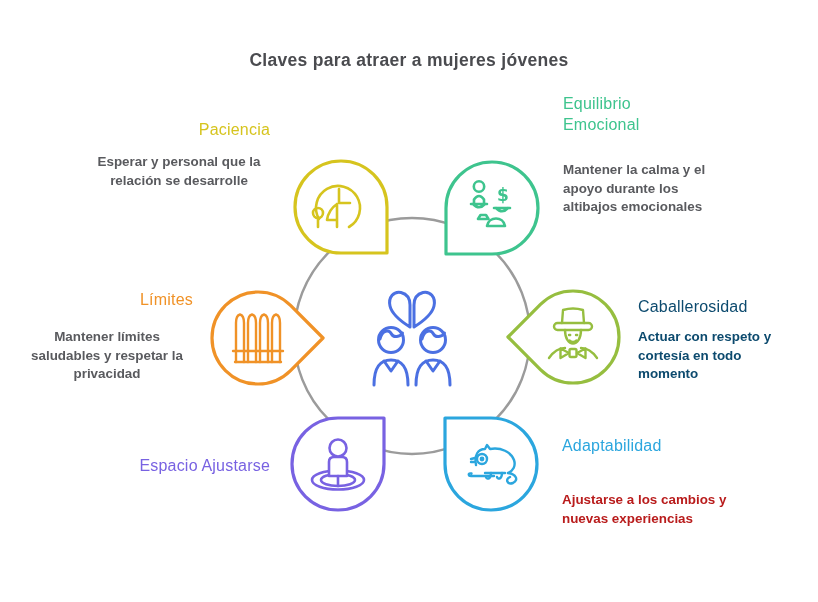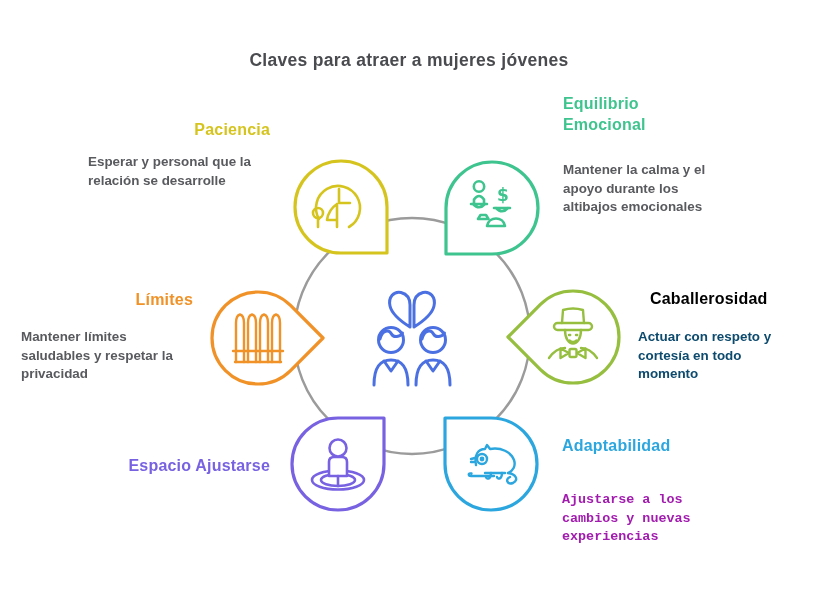--- a/index.html
+++ b/index.html
@@ -5,23 +5,23 @@
   html,body{margin:0;padding:0;background:#ffffff;}
   .canvas{
     position:relative;width:818px;height:602px;background:#ffffff;overflow:hidden;
     font-family:"Liberation Sans","DejaVu Sans",sans-serif;
   }
   .abs{position:absolute;}
   .title{
     top:50px;left:0;width:818px;text-align:center;
     font-size:17.5px;font-weight:700;letter-spacing:.3px;
   }
-  .node-label{font-size:16px;font-weight:700;letter-spacing:.2px;}
+  .node-label{font-size:16px;font-weight:400;letter-spacing:.2px;}
   .node-desc{font-size:13.4px;font-weight:700;line-height:18.5px;}
-  .ra{text-align:left;}
+  .ra{text-align:center;}
   svg{display:block;overflow:visible;}
 </style>
 </head>
 <body>
 
 <div class="canvas">
 
   <svg class="abs" style="left:0;top:0" width="818" height="602">
     <circle cx="412" cy="336" r="118" fill="none" stroke-width="2.4" stroke="#9B9B9B"></circle>
   </svg>
@@ -117,24 +117,24 @@
       <path d="M 69 80 L 76 90 L 83 80"></path>
     </g>
   </svg>
 
   <div class="abs node-label ra" style="right: 548px; top: 121px; color: rgb(214, 196, 30);">Paciencia</div>
   <div class="abs node-desc ra" style="right: 548px; top: 153px; width: 182px; color: rgb(89, 90, 94);">Esperar y personal que la relación se desarrolle</div>
 
   <div class="abs node-label" style="left: 563px; top: 93px; width: 112px; line-height: 21px; color: rgb(62, 196, 142);">Equilibrio Emocional</div>
   <div class="abs node-desc" style="left: 563px; top: 161px; width: 162px; color: rgb(89, 90, 94);">Mantener la calma y el apoyo durante los altibajos emocionales</div>
 
-  <div class="abs node-label" style="left: 638px; top: 290px; color: #000000; margin-left: 12px;">Caballerosidad</div>
+  <div class="abs node-label" style="left: 638px; top: 298px; color: #0c4a6e;">Caballerosidad</div>
   <div class="abs node-desc" style="left: 638px; top: 328px; width: 152px; color: #0c4a6e;">Actuar con respeto y cortesía en todo momento</div>
 
   <div class="abs node-label" style="left: 562px; top: 437px; color: rgb(43, 166, 222);">Adaptabilidad</div>
-  <div class="abs node-desc" style="left: 562px; top: 491px; width: 172px; color: #a21caf; font-family: Liberation Mono, monospace;">Ajustarse a los cambios y nuevas experiencias</div>
+  <div class="abs node-desc" style="left: 562px; top: 491px; width: 172px; color: #b91c1c;">Ajustarse a los cambios y nuevas experiencias</div>
 
   <div class="abs node-label ra" style="right: 548px; top: 457px; color: rgb(120, 98, 226);">Espacio Ajustarse</div>
 
   <div class="abs node-label ra" style="right: 625px; top: 291px; color: rgb(240, 146, 39);">Límites</div>
   <div class="abs node-desc ra" style="right: 625px; top: 328px; width: 172px; color: rgb(89, 90, 94);">Mantener límites saludables y respetar la privacidad</div>
 
 </div>
 
 </body></html>

